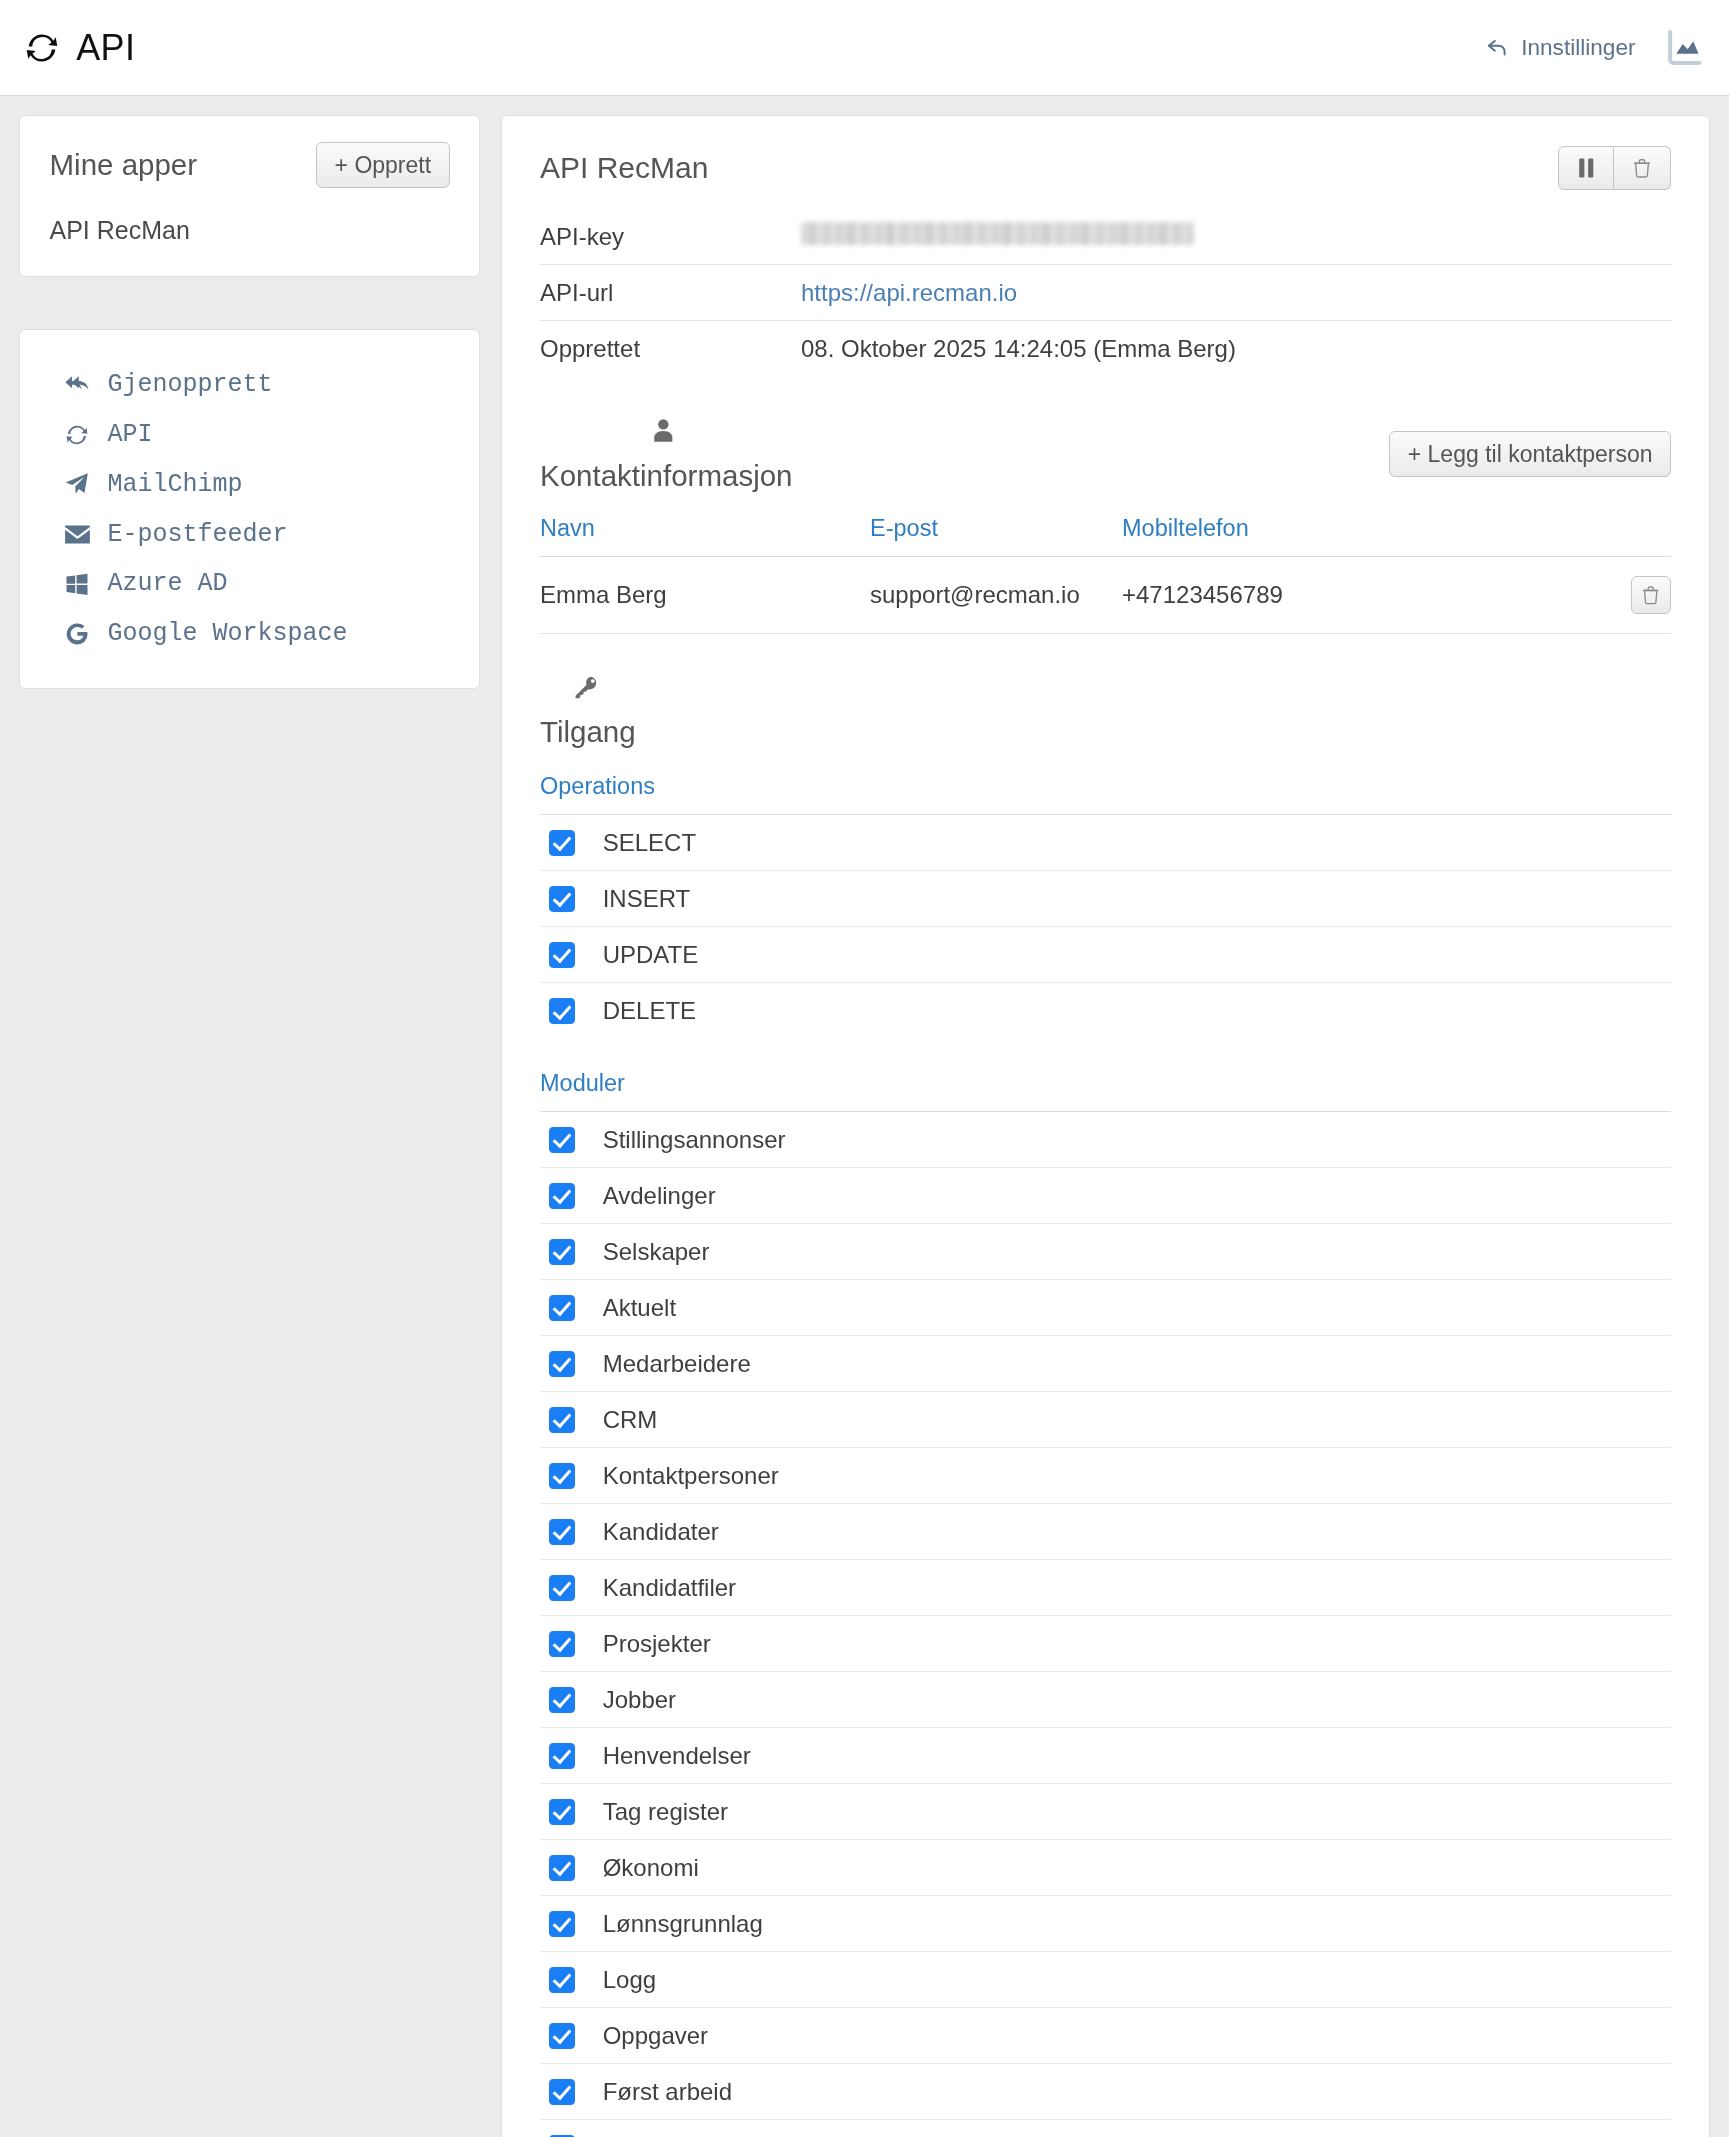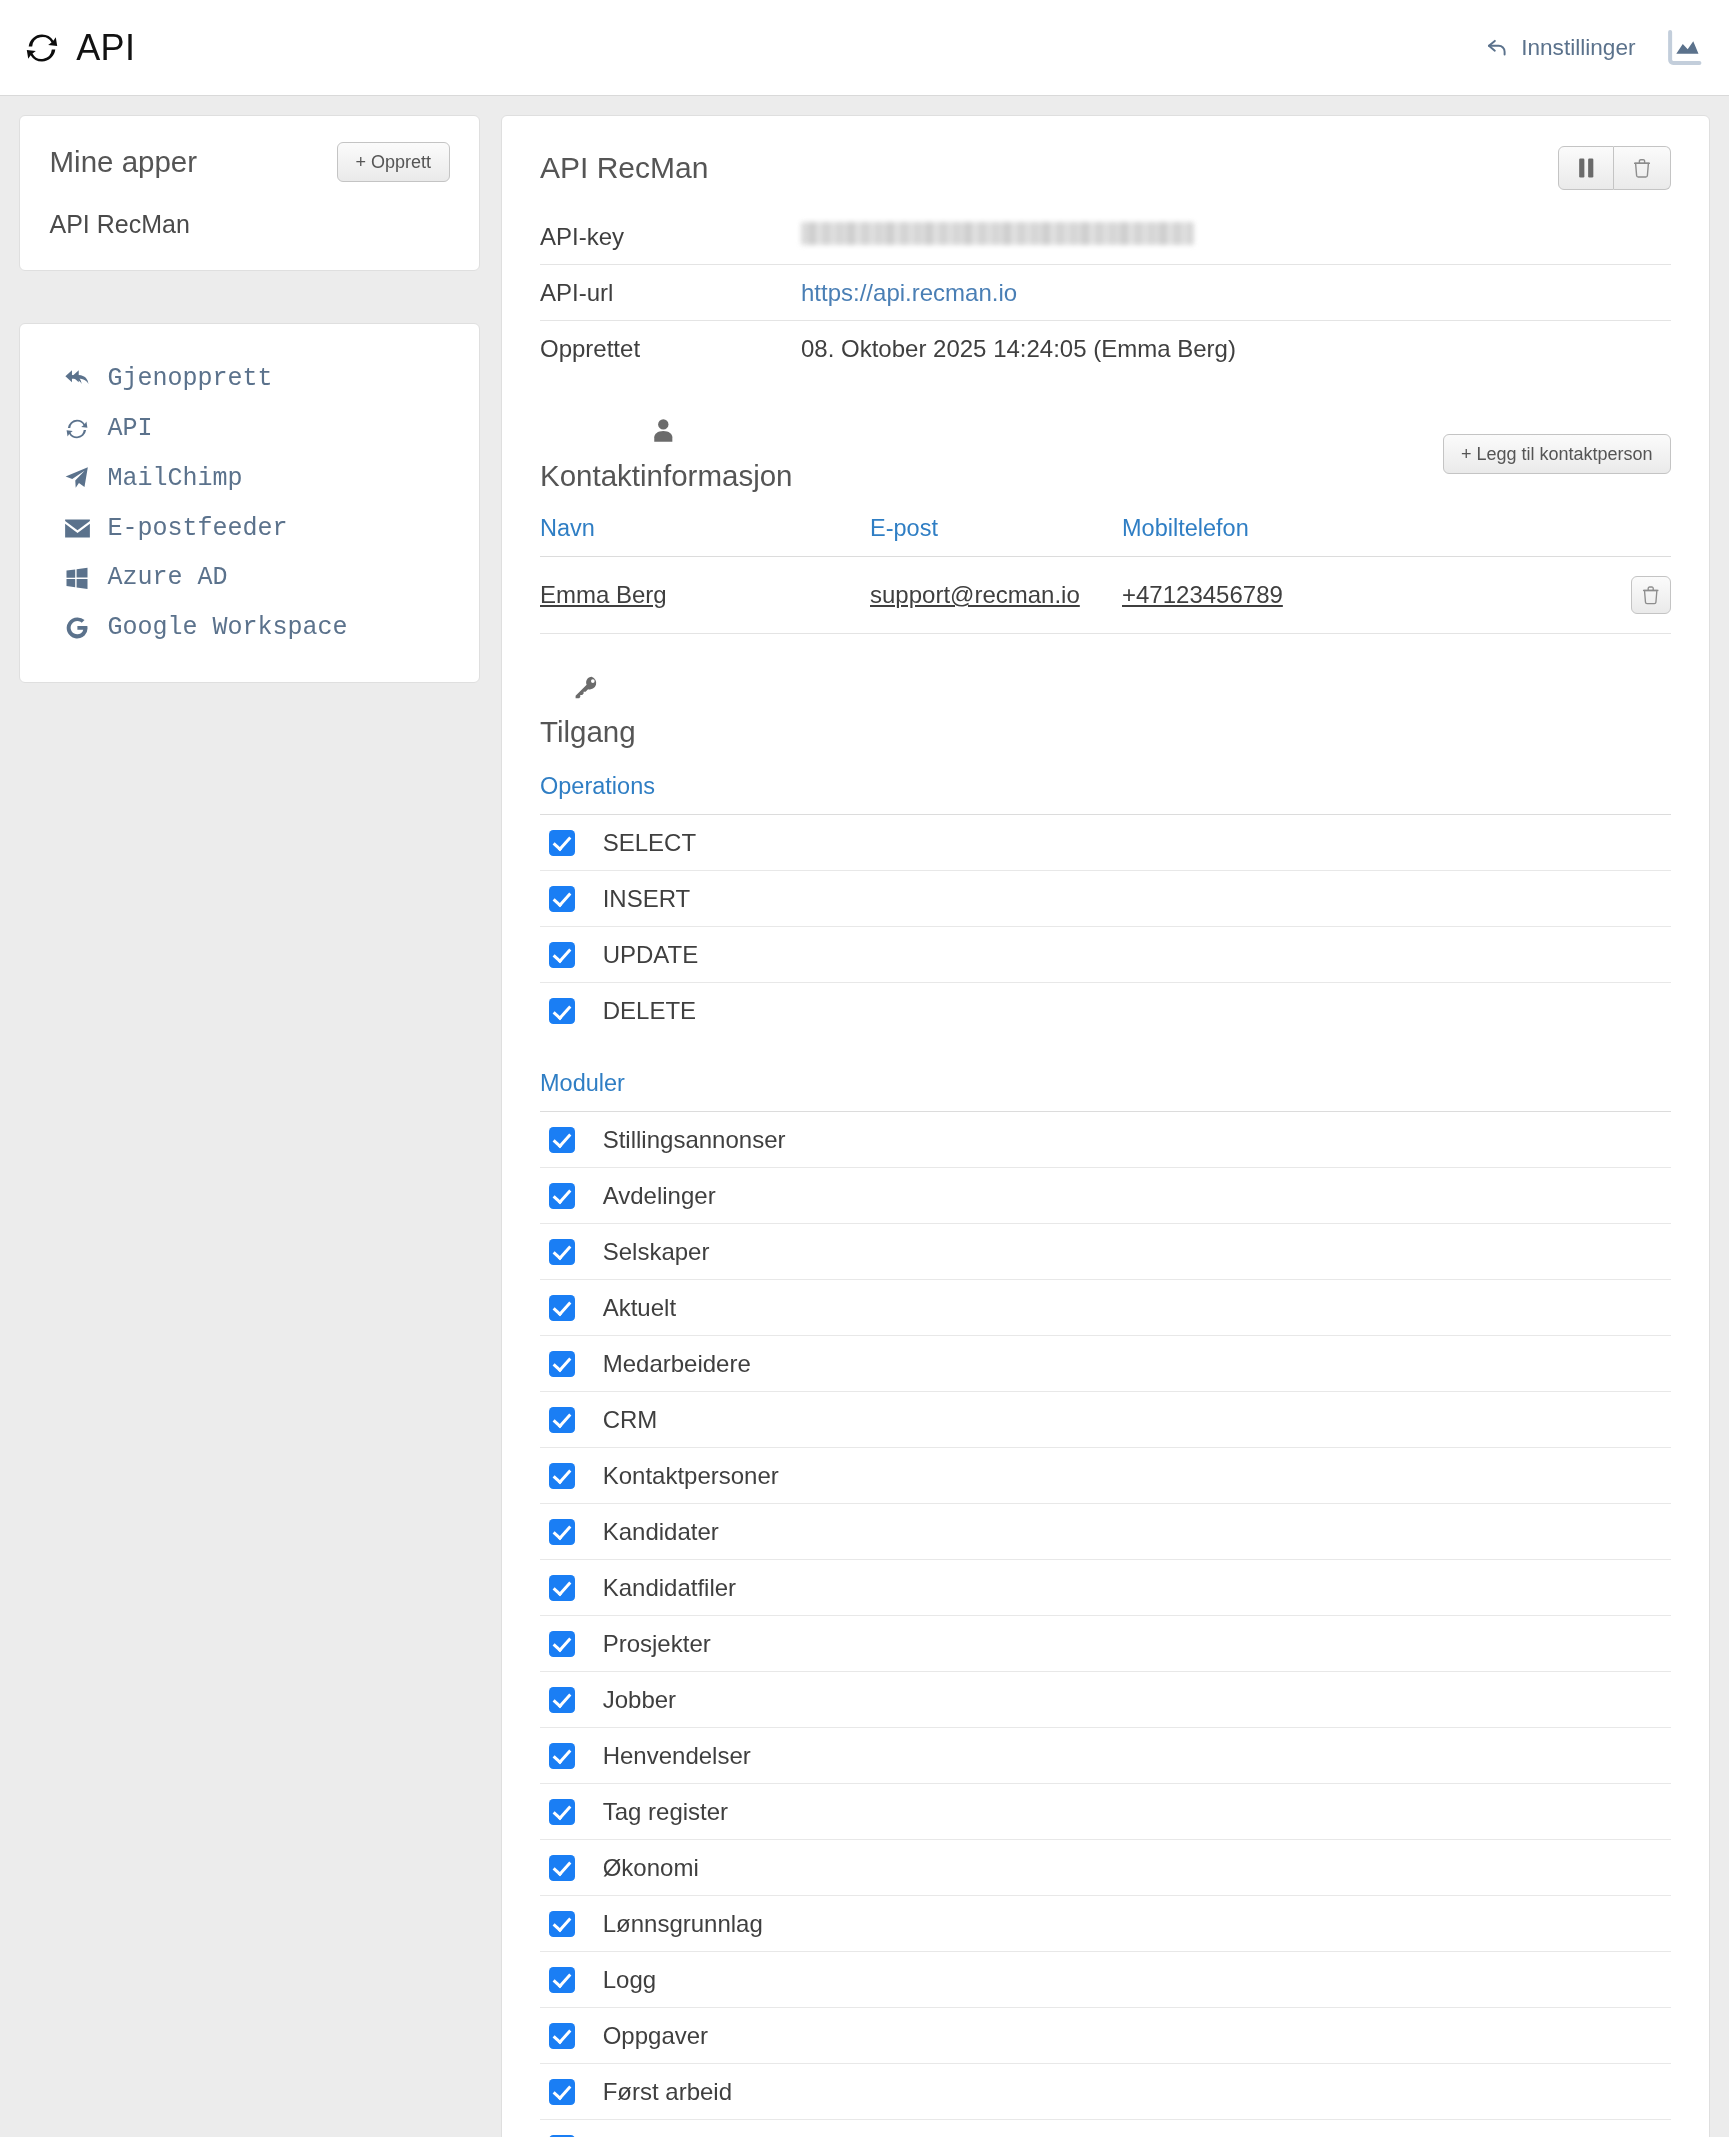--- a/index.html
+++ b/index.html
@@ -78,21 +78,21 @@
   .apps-title {
     font-size: 29.5px;
     color: #555555;
     font-weight: 400;
   }
   .btn-grey {
     background: linear-gradient(to bottom, #fbfbfb 0%, #eaeaea 100%);
     border: 0.9px solid #c4c4c4;
     border-radius: 6px;
     color: #555555;
-    font-size: 18px;
+    font-size: 23px;
     font-family: "Liberation Sans", sans-serif;
     padding: 8.7px 17.4px;
     cursor: pointer;
     white-space: nowrap;
   }
   .app-item {
     margin-top: 28px;
     font-size: 25px;
     color: #4a4a4a;
     cursor: pointer;
@@ -198,21 +198,20 @@
     font-weight: 400;
     color: #2f7ec4;
     padding: 0 0 14px 0;
     border-bottom: 1.7px solid #dcdcdc;
   }
   .tbl td {
     font-size: 24px;
     color: #3f3f3f;
     padding: 19px 0;
     border-bottom: 0.9px solid #e4e4e4;
-    text-decoration: underline;
   }
   .col-navn { width: 330px; }
   .col-epost { width: 252px; }
   .col-mob { width: 365px; }
   .col-act { text-align: right; }
   .icon-btn {
     background: linear-gradient(to bottom, #fbfbfb 0%, #eaeaea 100%);
     border: 0.9px solid #c4c4c4;
     border-radius: 6px;
     padding: 7.8px 10.4px;

